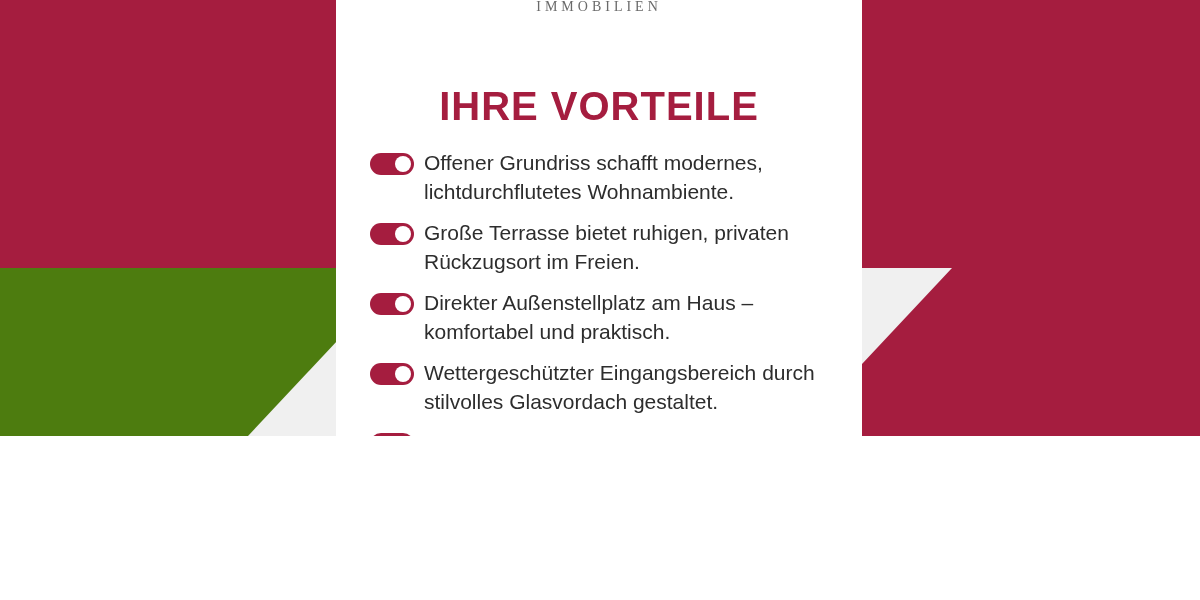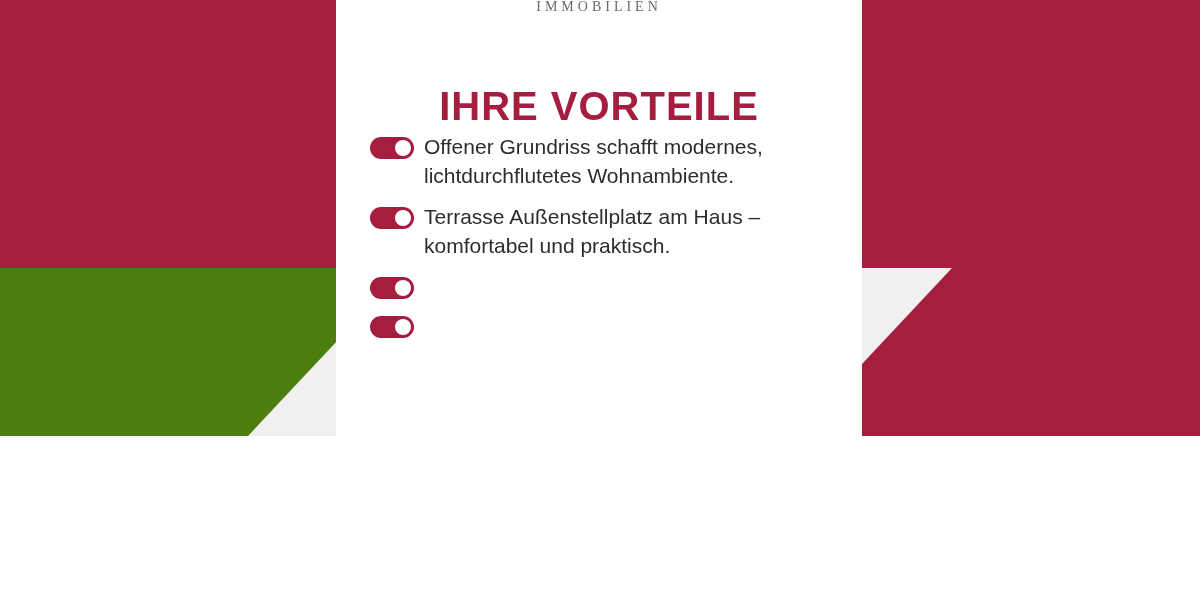--- a/index.html
+++ b/index.html
@@ -105,21 +105,21 @@
     font-size: 40px;
     font-weight: bold;
     letter-spacing: 1px;
     color: #a51d3f;
     font-family: "Liberation Sans", sans-serif;
     margin-top: 16px;
   }
 
   .benefits {
     position: absolute;
-    top: 132px;
+    top: 148px;
     left: 8px;
     width: 510px;
   }
 
   .benefit {
     display: flex;
     align-items: flex-start;
     margin-bottom: 12px;
   }
 
@@ -187,33 +187,40 @@
 
     <div class="benefits">
 
       <div class="benefit">
         <div class="toggle">
             <span class="knob"></span>
           </div>
         <div class="benefit-text">Offener Grundriss schafft modernes, lichtdurchflutetes Wohnambiente.</div>
       </div>
 
-
-
-      <div class="benefit">
-        <div class="toggle">
-            <span class="knob"></span>
-          </div>
-        <div class="benefit-text">Terrasse Außenstellplatz am Haus – komfortabel und praktisch.</div>
-      </div>
-
-      <div class="benefit">
-        <div class="toggle">
-            <span class="knob"></span>
-          </div>
+      <div class="benefit">
+        <div class="toggle">
+            <span class="knob"></span>
+          </div>
+        <div class="benefit-text">Große Terrasse bietet ruhigen, privaten Rückzugsort im Freien.</div>
+      </div>
+
+
+      <div class="benefit">
+        <div class="toggle">
+            <span class="knob"></span>
+          </div>
+        <div class="benefit-text">Direkter Außenstellplatz am Haus – komfortabel und praktisch.</div>
+      </div>
+
+      <div class="benefit">
+        <div class="toggle">
+            <span class="knob"></span>
+          </div>
+        <div class="benefit-text">Wettergeschützter Eingangsbereich durch stilvolles Glasvordach gestaltet.</div>
       </div>
 
       <div class="benefit">
         <div class="toggle">
             <span class="knob"></span>
           </div>
       </div>
 
     </div>
   </div>

